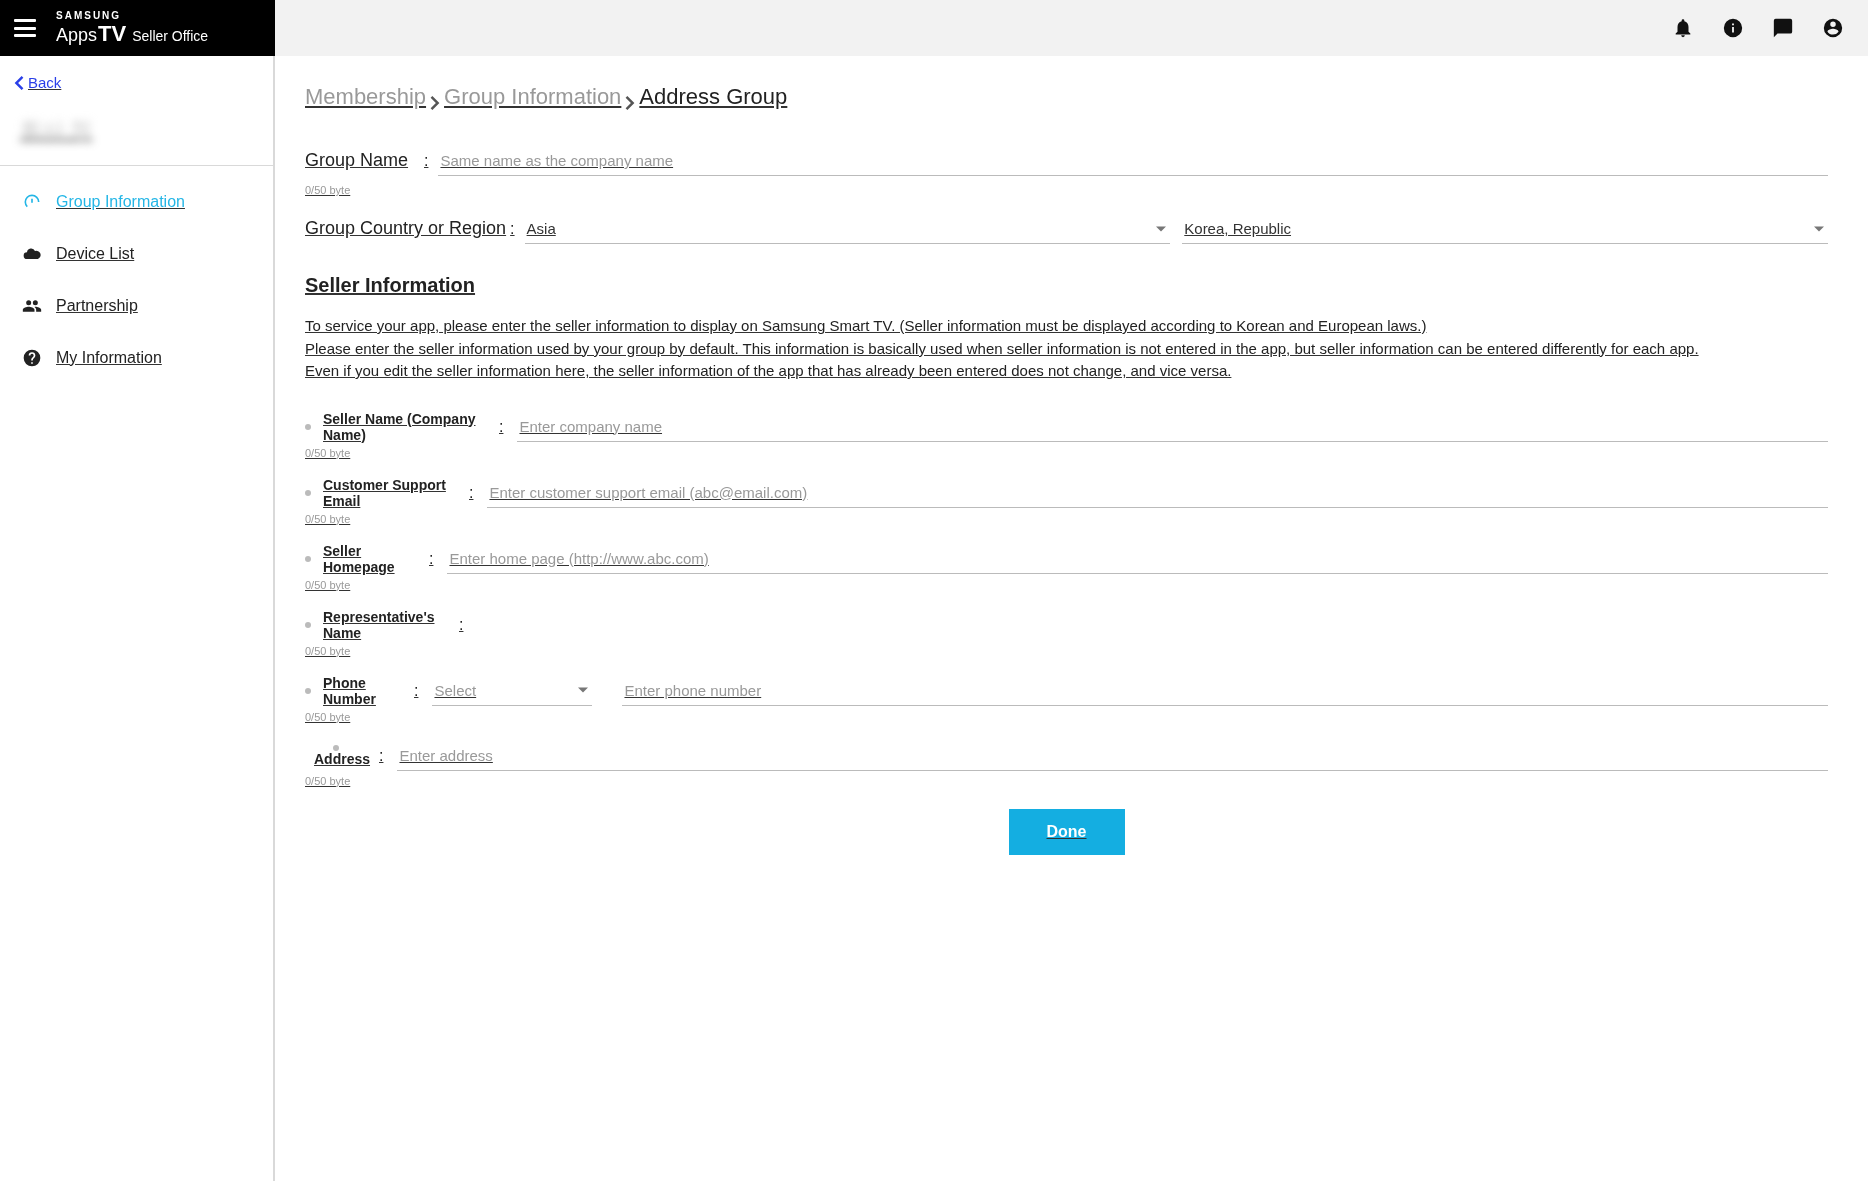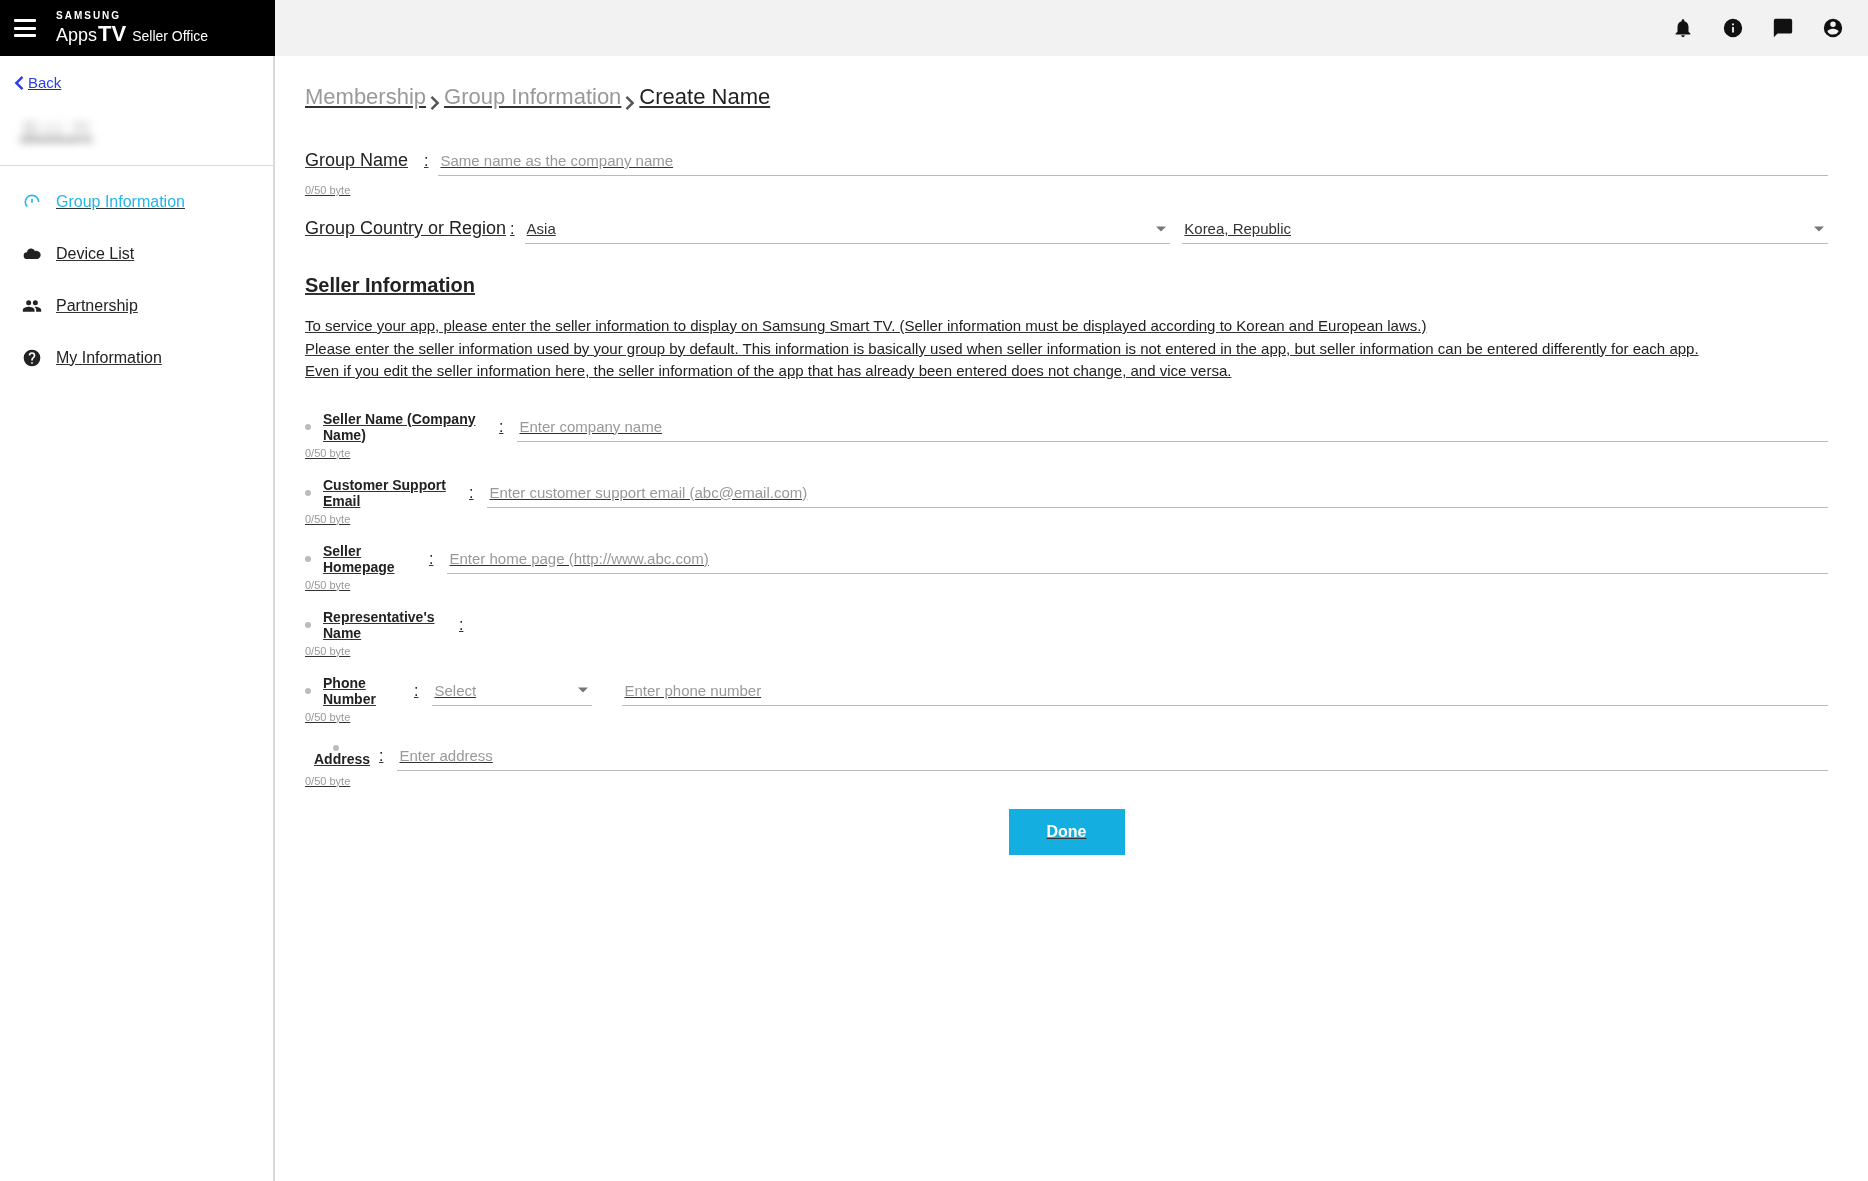--- a/index.html
+++ b/index.html
@@ -155,21 +155,21 @@
   <main class="main">
     <div class="breadcrumb">
       <span>Membership</span>
       <span class="chev"><svg viewBox="0 0 10 16">
             <path d="M2 0 L10 8 L2 16 L0 14 L6 8 L0 2 Z"></path>
           </svg></span>
       <span>Group Information</span>
       <span class="chev"><svg viewBox="0 0 10 16">
             <path d="M2 0 L10 8 L2 16 L0 14 L6 8 L0 2 Z"></path>
           </svg></span>
-      <span class="crumb-current">Create Name</span>
+      <span class="crumb-current">Address Group</span>
     </div>
 
     <div class="form-row">
       <span class="form-label">Group Name</span>
       <span class="colon">:</span>
       <input class="text-input" type="text" placeholder="Same name as the company name" style="">
     </div>
     <div class="byte-counter">0/50 byte</div>
 
     <div class="form-row" style="margin-bottom:28px;">

